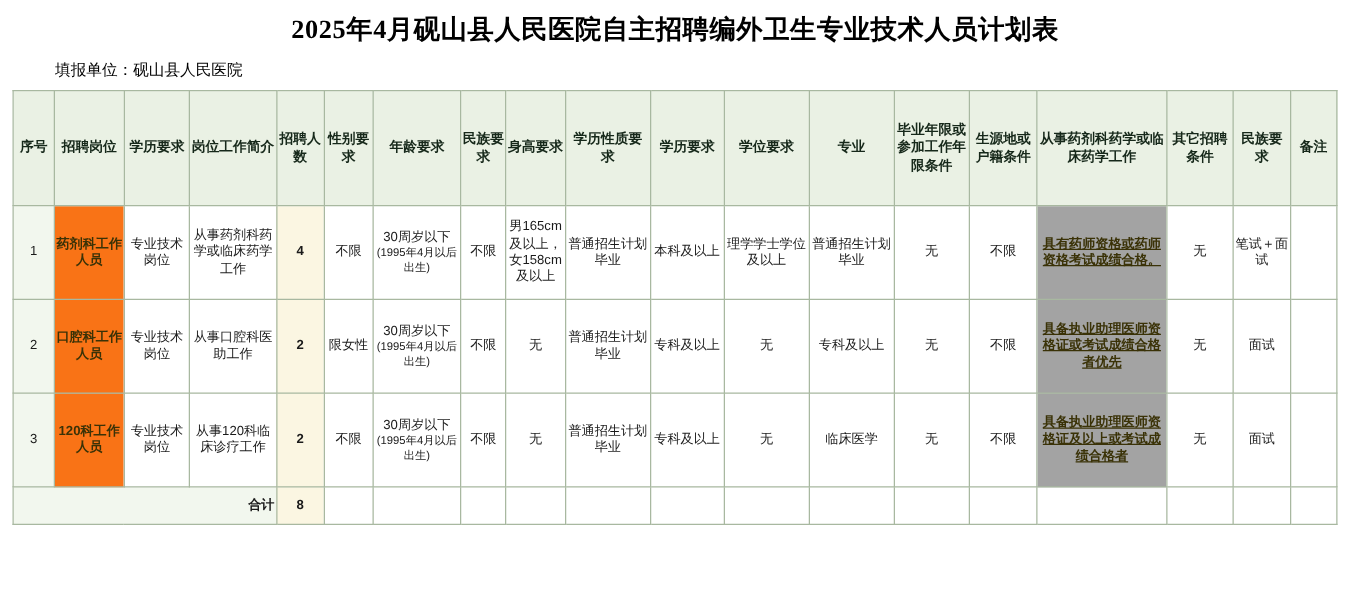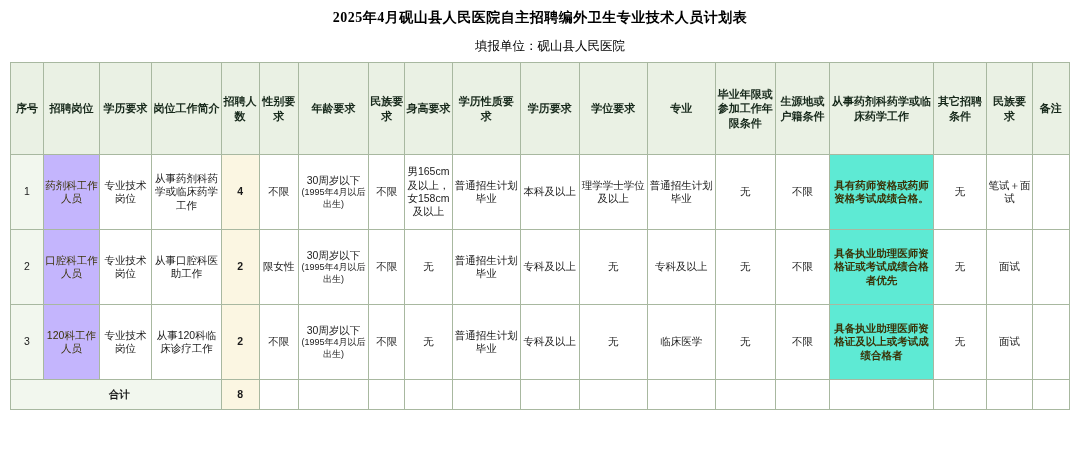--- a/index.html
+++ b/index.html
@@ -14,29 +14,29 @@
   }
   .page {
     width: 1080px;
     height: 476px;
     position: relative;
   }
   .doc-title {
     text-align: center;
     font-family: "Liberation Serif", serif;
     font-weight: bold;
-    font-size: 14px;
+    font-size: 21px;
     letter-spacing: 0.5px;
     padding-top: 9px;
     padding-bottom: 2px;
     color: #000;
   }
   .meta-row {
     display: flex;
-    justify-content: center;
+    justify-content: flex-start;
     align-items: center;
     font-size: 12.5px;
     padding: 9px 24px 7px 44px;
     color: #000;
   }
   .meta-right { padding-right: 48px; }
   table {
     border-collapse: collapse;
     width: 1060px;
     margin: 0 10px;
@@ -53,24 +53,24 @@
   }
   thead th {
     background: #eaf1e4;
     font-weight: bold;
     height: 92px;
     font-size: 11px;
     color: #16281a;
   }
   tbody td { height: 75px; color: #1a1a1a; }
   .c-seq { background: #f2f7ee; }
-  .c-post { background: #c4b5fd; font-weight: normal; color: #3a3207; }
+  .c-post { background: #f97316; font-weight: bold; color: #3a3207; }
   .c-plain { background: #ffffff; }
   .c-num { background: #fbf6e2; font-weight: bold; }
-  .c-qual { background: #5eead4; font-weight: bold; color: #3a3207; }
+  .c-qual { background: #a3a3a3; font-weight: bold; color: #3a3207; text-decoration: underline; }
   .total-row td { height: 30px; background: #f2f7ee; font-weight: bold; }
   .total-row td.c-total-num { background: #fbf6e2; }
   .total-row td.c-blank { background: #ffffff; }
   .small { font-size: 9px; display: block; }
 </style>
 </head>
 <body>
 
 <div class="page">
 
@@ -192,21 +192,21 @@
         <td class="c-plain">无</td>
         <td class="c-plain">临床医学</td>
         <td class="c-plain">无</td>
         <td class="c-plain">不限</td>
         <td class="c-qual">具备执业助理医师资格证及以上或考试成绩合格者</td>
         <td class="c-plain">无</td>
         <td class="c-plain">面试</td>
         <td class="c-plain"></td>
       </tr>
       <tr class="total-row">
-        <td colspan="4" style="text-align:center; padding-left:8px;">合计</td>
+        <td colspan="4" style="text-align:right; padding-left:8px;">合计</td>
         <td class="c-total-num">8</td>
         <td class="c-blank"></td>
         <td class="c-blank"></td>
         <td class="c-blank"></td>
         <td class="c-blank"></td>
         <td class="c-blank"></td>
         <td class="c-blank"></td>
         <td class="c-blank"></td>
         <td class="c-blank"></td>
         <td class="c-blank"></td>

